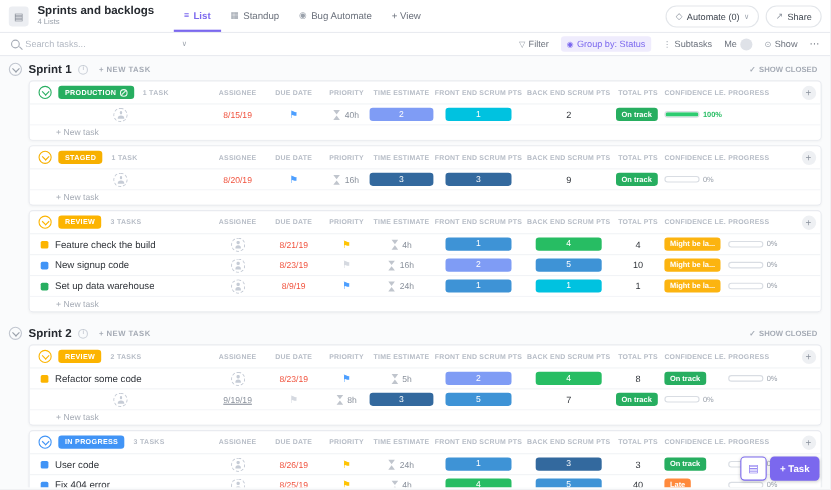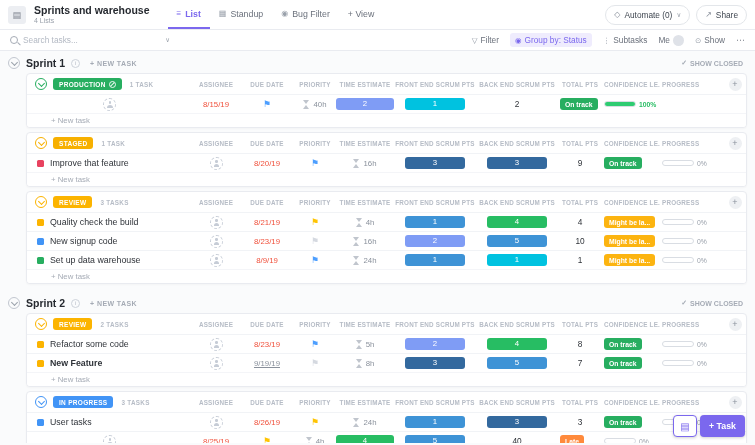--- a/index.html
+++ b/index.html
@@ -92,35 +92,35 @@
 </head>
 <body>
 
 <div class="app">
 
   <div class="topbar">
     <div class="doc-badge">
         <span>▤</span>
       </div>
     <div class="title-block">
-      <div class="title">Sprints and warehouse</div>
+      <div class="title">Sprints and backlogs</div>
       <div class="subtitle">4 Lists</div>
     </div>
     <div class="tabs">
       <div class="tab active">
         <span class="ticon">≡</span>
         <span>List</span>
       </div>
       <div class="tab">
         <span class="ticon">▦</span>
         <span>Standup</span>
       </div>
       <div class="tab">
         <span class="ticon">◉</span>
-        <span>Bug Filter</span>
+        <span>Bug Automate</span>
       </div>
       <div class="tab">
         <span>+ View</span>
       </div>
     </div>
     <div class="top-right">
       <div class="pill-btn">
         <span class="picon">◇</span>
         <span>Automate (0)</span>
         <span class="chev-ch">∨</span>
@@ -254,24 +254,20 @@
           <div class="colhead">FRONT END SCRUM PTS</div>
           <div class="colhead">BACK END SCRUM PTS</div>
           <div class="colhead">TOTAL PTS</div>
           <div class="colhead left">CONFIDENCE LE...</div>
           <div class="colhead left">PROGRESS</div>
           <div class="plus-cell">
             <span class="pluscirc">+</span>
           </div>
         </div>
         <div class="grid task-row">
-          <div class="name-cell">
-            <span class="bullet" style="background: rgb(232, 66, 95);"></span>
-            <span class="tname">Improve that feature</span>
-          </div>
           <div class="cell-c">
             <span class="avph"></span>
           </div>
           <div class="cell-c due" style="color: rgb(240, 81, 60);">8/20/19</div>
           <div class="cell-c">
             <span class="flag" style="color: rgb(77, 159, 255);">⚑</span>
           </div>
           <div class="cell-c est">
             <span class="hg"></span>
             <span>16h</span>
@@ -316,21 +312,21 @@
           <div class="colhead">TOTAL PTS</div>
           <div class="colhead left">CONFIDENCE LE...</div>
           <div class="colhead left">PROGRESS</div>
           <div class="plus-cell">
             <span class="pluscirc">+</span>
           </div>
         </div>
         <div class="grid task-row">
           <div class="name-cell">
             <span class="bullet" style="background: rgb(252, 180, 0);"></span>
-            <span class="tname">Quality check the build</span>
+            <span class="tname">Feature check the build</span>
           </div>
           <div class="cell-c">
             <span class="avph"></span>
           </div>
           <div class="cell-c due" style="color: rgb(240, 81, 60);">8/21/19</div>
           <div class="cell-c">
             <span class="flag" style="color: rgb(255, 196, 2);">⚑</span>
           </div>
           <div class="cell-c est">
             <span class="hg"></span>
@@ -489,24 +485,20 @@
           </div>
           <div class="cell-l">
             <span class="progtrack">
               <span class="progfill" style="width: 0%;"></span>
             </span>
             <span class="proglabel">0%</span>
           </div>
           <div></div>
         </div>
         <div class="grid task-row">
-          <div class="name-cell">
-            <span class="bullet" style="background: rgb(252, 180, 0);"></span>
-            <span class="tname" style="font-weight: 700;">New Feature</span>
-          </div>
           <div class="cell-c">
             <span class="avph"></span>
           </div>
           <div class="cell-c due" style="color: rgb(138, 145, 156); text-decoration: underline;">9/19/19</div>
           <div class="cell-c">
             <span class="flag" style="color: rgb(213, 217, 224);">⚑</span>
           </div>
           <div class="cell-c est">
             <span class="hg"></span>
             <span>8h</span>
@@ -551,21 +543,21 @@
           <div class="colhead">TOTAL PTS</div>
           <div class="colhead left">CONFIDENCE LE...</div>
           <div class="colhead left">PROGRESS</div>
           <div class="plus-cell">
             <span class="pluscirc">+</span>
           </div>
         </div>
         <div class="grid task-row">
           <div class="name-cell">
             <span class="bullet" style="background: rgb(65, 148, 246);"></span>
-            <span class="tname">User tasks</span>
+            <span class="tname">User code</span>
           </div>
           <div class="cell-c">
             <span class="avph"></span>
           </div>
           <div class="cell-c due" style="color: rgb(240, 81, 60);">8/26/19</div>
           <div class="cell-c">
             <span class="flag" style="color: rgb(255, 196, 2);">⚑</span>
           </div>
           <div class="cell-c est">
             <span class="hg"></span>
@@ -583,20 +575,24 @@
           </div>
           <div class="cell-l">
             <span class="progtrack">
               <span class="progfill" style="width: 0%;"></span>
             </span>
             <span class="proglabel">0%</span>
           </div>
           <div></div>
         </div>
         <div class="grid task-row">
+          <div class="name-cell">
+            <span class="bullet" style="background: rgb(65, 148, 246);"></span>
+            <span class="tname">Fix 404 error</span>
+          </div>
           <div class="cell-c">
             <span class="avph"></span>
           </div>
           <div class="cell-c due" style="color: rgb(240, 81, 60);">8/25/19</div>
           <div class="cell-c">
             <span class="flag" style="color: rgb(255, 196, 2);">⚑</span>
           </div>
           <div class="cell-c est">
             <span class="hg"></span>
             <span>4h</span>

